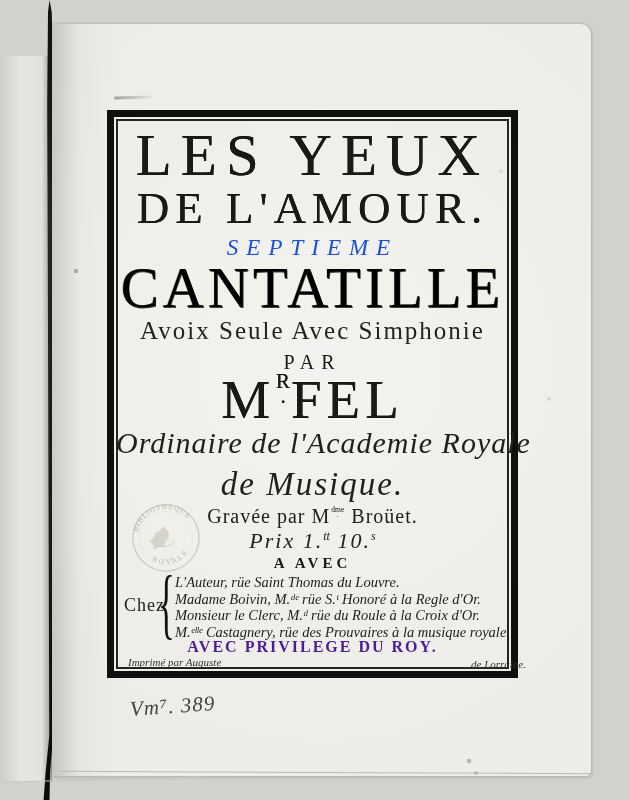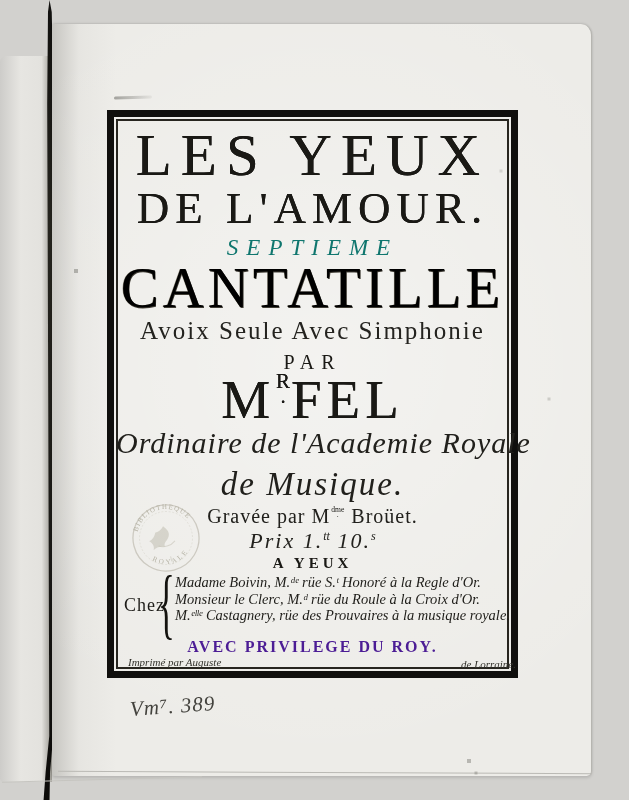--- a/index.html
+++ b/index.html
@@ -47,21 +47,21 @@
     border-radius:2px;transform:rotate(-2deg);}
 
   
   .frame{position:absolute;left:107px;top:110px;width:397px;height:554px;border:7px solid #100f0d;}
   .frame-inner{position:absolute;inset:2px;border:2px solid #27251f;}
 
   
   .tl{position:absolute;left:116px;width:393px;text-align:center;line-height:1;color:#1a1915;white-space:nowrap;}
   .t-lesyeux   {top:126px;font-size:59px;letter-spacing:9px;text-shadow:0 0 .4px #000;}
   .t-delamour  {top:186px;font-size:45px;letter-spacing:6px;text-shadow:0 0 .4px #000;font-family:Liberation Serif, serif;}
-  .t-septieme  {top:236px;font-size:23px;letter-spacing:8px;font-style:italic;color:#0f766e;}
+  .t-septieme  {top:236px;font-size:23px;letter-spacing:8px;font-style:italic;color:#1d4ed8;}
   .t-cantatille{top:259px;font-size:57px;letter-spacing:4px;color:#000000;
                 text-shadow:.6px .6px 0 #3f3c34,-.4px -.4px 0 #979283;}
   .t-avoix     {top:318px;font-size:25px;letter-spacing:2px;color:#24231f;}
   .t-par       {top:352px;font-size:20px;letter-spacing:7px;}
   .t-mfel      {top:372px;font-size:55px;letter-spacing:5px;text-shadow:0 0 .4px #000;}
   .t-ordinaire {top:428px;font-size:30px;font-style:italic;letter-spacing:1px;color:#21201c;}
   .t-demusique {top:468px;font-size:33px;font-style:italic;letter-spacing:2px;color:#21201c;}
   .t-gravee    {top:506px;font-size:20px;letter-spacing:1px;color:#21201c;}
   .t-prix      {top:530px;font-size:22px;font-style:italic;letter-spacing:2px;color:#23221e;}
   .t-aparis    {top:556px;font-size:15px;letter-spacing:4px;font-weight:600;}
@@ -76,21 +76,21 @@
   .chez-block{position:absolute;left:120px;top:573px;width:392px;height:66px;color:#1e1d19;}
   .chez-label{position:absolute;left:4px;top:22px;font-size:18px;letter-spacing:1px;}
   .chez-brace{position:absolute;left:38px;top:-8px;font-size:78px;line-height:1;
               transform:scaleX(.45);transform-origin:left top;color:#14130f;}
   .seller-lines{position:absolute;left:55px;top:1px;text-align:left;}
   .seller{font-size:14.5px;font-style:italic;line-height:16.6px;white-space:nowrap;
           font-family:"Liberation Serif","DejaVu Sans",serif;}
 
   .credit{position:absolute;font-size:11px;font-style:italic;color:#34332d;white-space:nowrap;}
   .credit-left{left:128px;top:656px;}
-  .credit-right{left:461px;top:658px;}
+  .credit-right{left:471px;top:658px;}
 
   
   .stamp{position:absolute;left:127px;top:499px;transform:rotate(-14deg);opacity:.75;}
 
   
   .shelfmark{position:absolute;left:130px;top:694px;font-size:21px;font-style:italic;
              color:#43423d;transform:rotate(-4deg);letter-spacing:1px;
              font-family:"Liberation Serif","DejaVu Sans",serif;}
 </style>
 </head>
@@ -126,26 +126,27 @@
   <div class="tl t-ordinaire">Ordinaire de l'Academie Royale</div>
   <div class="tl t-demusique">de Musique.</div>
 
   <div class="tl t-gravee"><span>Gravée par M</span><span class="stack">
         <span>dme</span>
         <span class="dot">.</span>
       </span><span> Broüet.</span></div>
 
   <div class="tl t-prix"><span>Prix 1.</span><sup class="sp">tt</sup><span> 10.</span><sup class="sp">s</sup></div>
 
-  <div class="tl t-aparis">A YEUX</div>
+  <div class="tl t-aparis">A AVEC</div>
 
   <div class="chez-block">
     <div class="chez-label">Chez</div>
     <div class="chez-brace">{</div>
     <div class="seller-lines">
+      <div class="seller">L'Auteur, rüe Saint Thomas du Louvre.</div>
       <div class="seller">Madame Boivin, M.ᵈᵉ rüe S.ᵗ Honoré à la Regle d'Or.</div>
       <div class="seller">Monsieur le Clerc, M.ᵈ rüe du Roule à la Croix d'Or.</div>
       <div class="seller">M.ᵉˡˡᵉ Castagnery, rüe des Prouvaires à la musique royale.</div>
     </div>
   </div>
 
   <div class="tl t-privilege">AVEC PRIVILEGE DU ROY.</div>
 
   <div class="credit credit-left">Imprimé par Auguste</div>
   <div class="credit credit-right">de Lorraine.</div>

